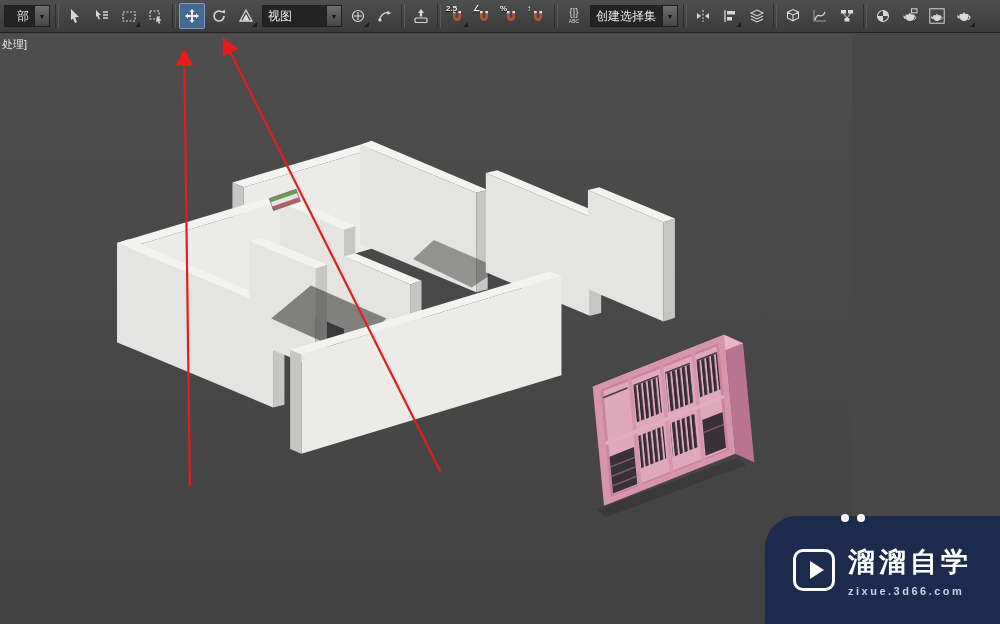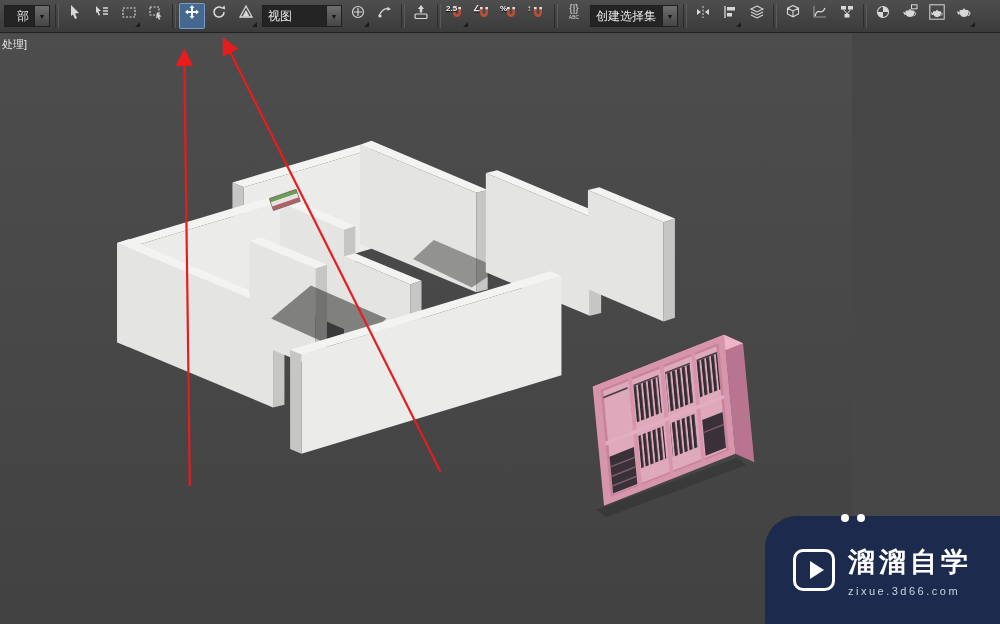--- a/index.html
+++ b/index.html
@@ -11,21 +11,21 @@
   
   .toolbar{
     position:absolute; top:0; left:0; width:1000px; height:33px;
     background:linear-gradient(#4e4e4e,#3b3b3b);
     border-bottom:1px solid #232323;
     display:flex; align-items:center; padding:0 2px; gap:1px; z-index:5;
   }
   .tb{
     width:26px; height:26px; flex:0 0 auto; position:relative;
     background:transparent; border:1px solid transparent; border-radius:2px;
-    display:flex; justify-content:center; padding:0; cursor:pointer;
+    display:flex; align-items:center; justify-content:center; padding:0; cursor:pointer;
   }
   .tb.active{ background:#44688f; border-color:#7b9cc4; }
   .fly::after{
     content:""; position:absolute; right:1px; bottom:1px;
     border-left:5px solid transparent; border-bottom:5px solid #1c1c1c;
   }
   .sep{ width:4px; height:24px; flex:0 0 auto; border-left:1px solid #2d2d2d; border-right:1px solid #5a5a5a; margin:0 2px; }
   .combo{
     height:22px; flex:0 0 auto; display:flex; align-items:stretch; margin:0 2px;
     border:1px solid #1f1f1f; background:#242424; cursor:pointer;
@@ -53,21 +53,21 @@
     position:absolute; right:0; bottom:0; width:235px; height:108px;
     background:#1c2b4d; border-top-left-radius:32px; z-index:6;
     display:flex; align-items:center; justify-content:center; gap:13px;
   }
   .play{ width:42px; height:42px; border:3px solid #ffffff; border-radius:10px;
          display:flex; align-items:center; justify-content:center; flex:0 0 auto; }
   .play-tri{ width:0; height:0; border-left:14px solid #ffffff;
              border-top:9px solid transparent; border-bottom:9px solid transparent; margin-left:5px; }
   .wm-text{ display:flex; flex-direction:column; }
   .wm-brand{ color:#ffffff; font-size:27px; font-weight:bold; letter-spacing:4px; white-space:nowrap; }
-  .wm-site{ color:#c9d2e2; font-size:11px; letter-spacing:2.5px; margin-top:5px; white-space:nowrap; }
+  .wm-site{ color:#c9d2e2; font-size:11px; letter-spacing:2.5px; margin-top:5px; white-space:nowrap;font-weight:bold; }
   .dot{ position:absolute; width:8px; height:8px; border-radius:50%; background:#ffffff; z-index:7; }
   .dot1{ left:841px; top:514px; }
   .dot2{ left:857px; top:514px; }
   svg{ display:block; }
 </style>
 </head>
 <body>
 
 <div class="toolbar">
 

